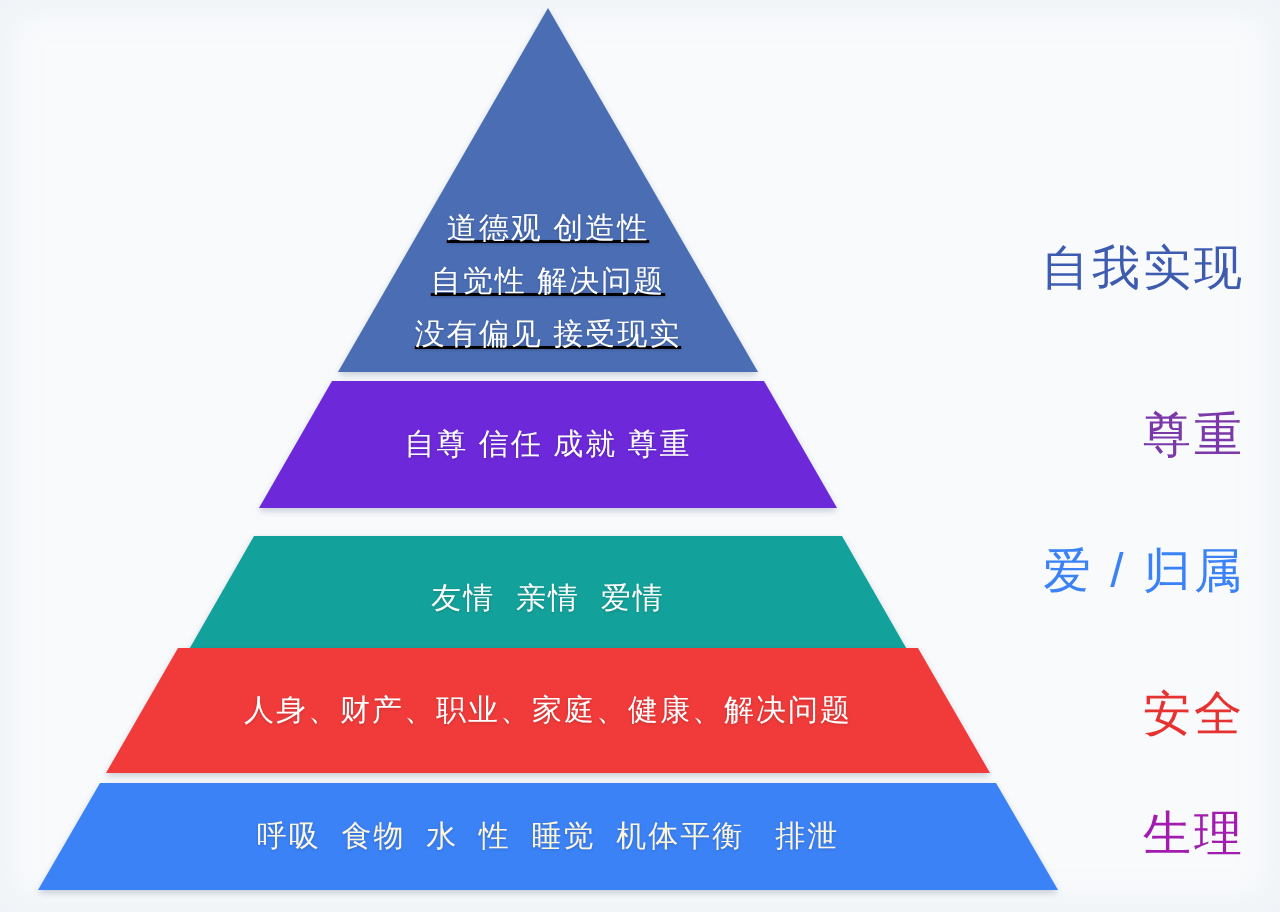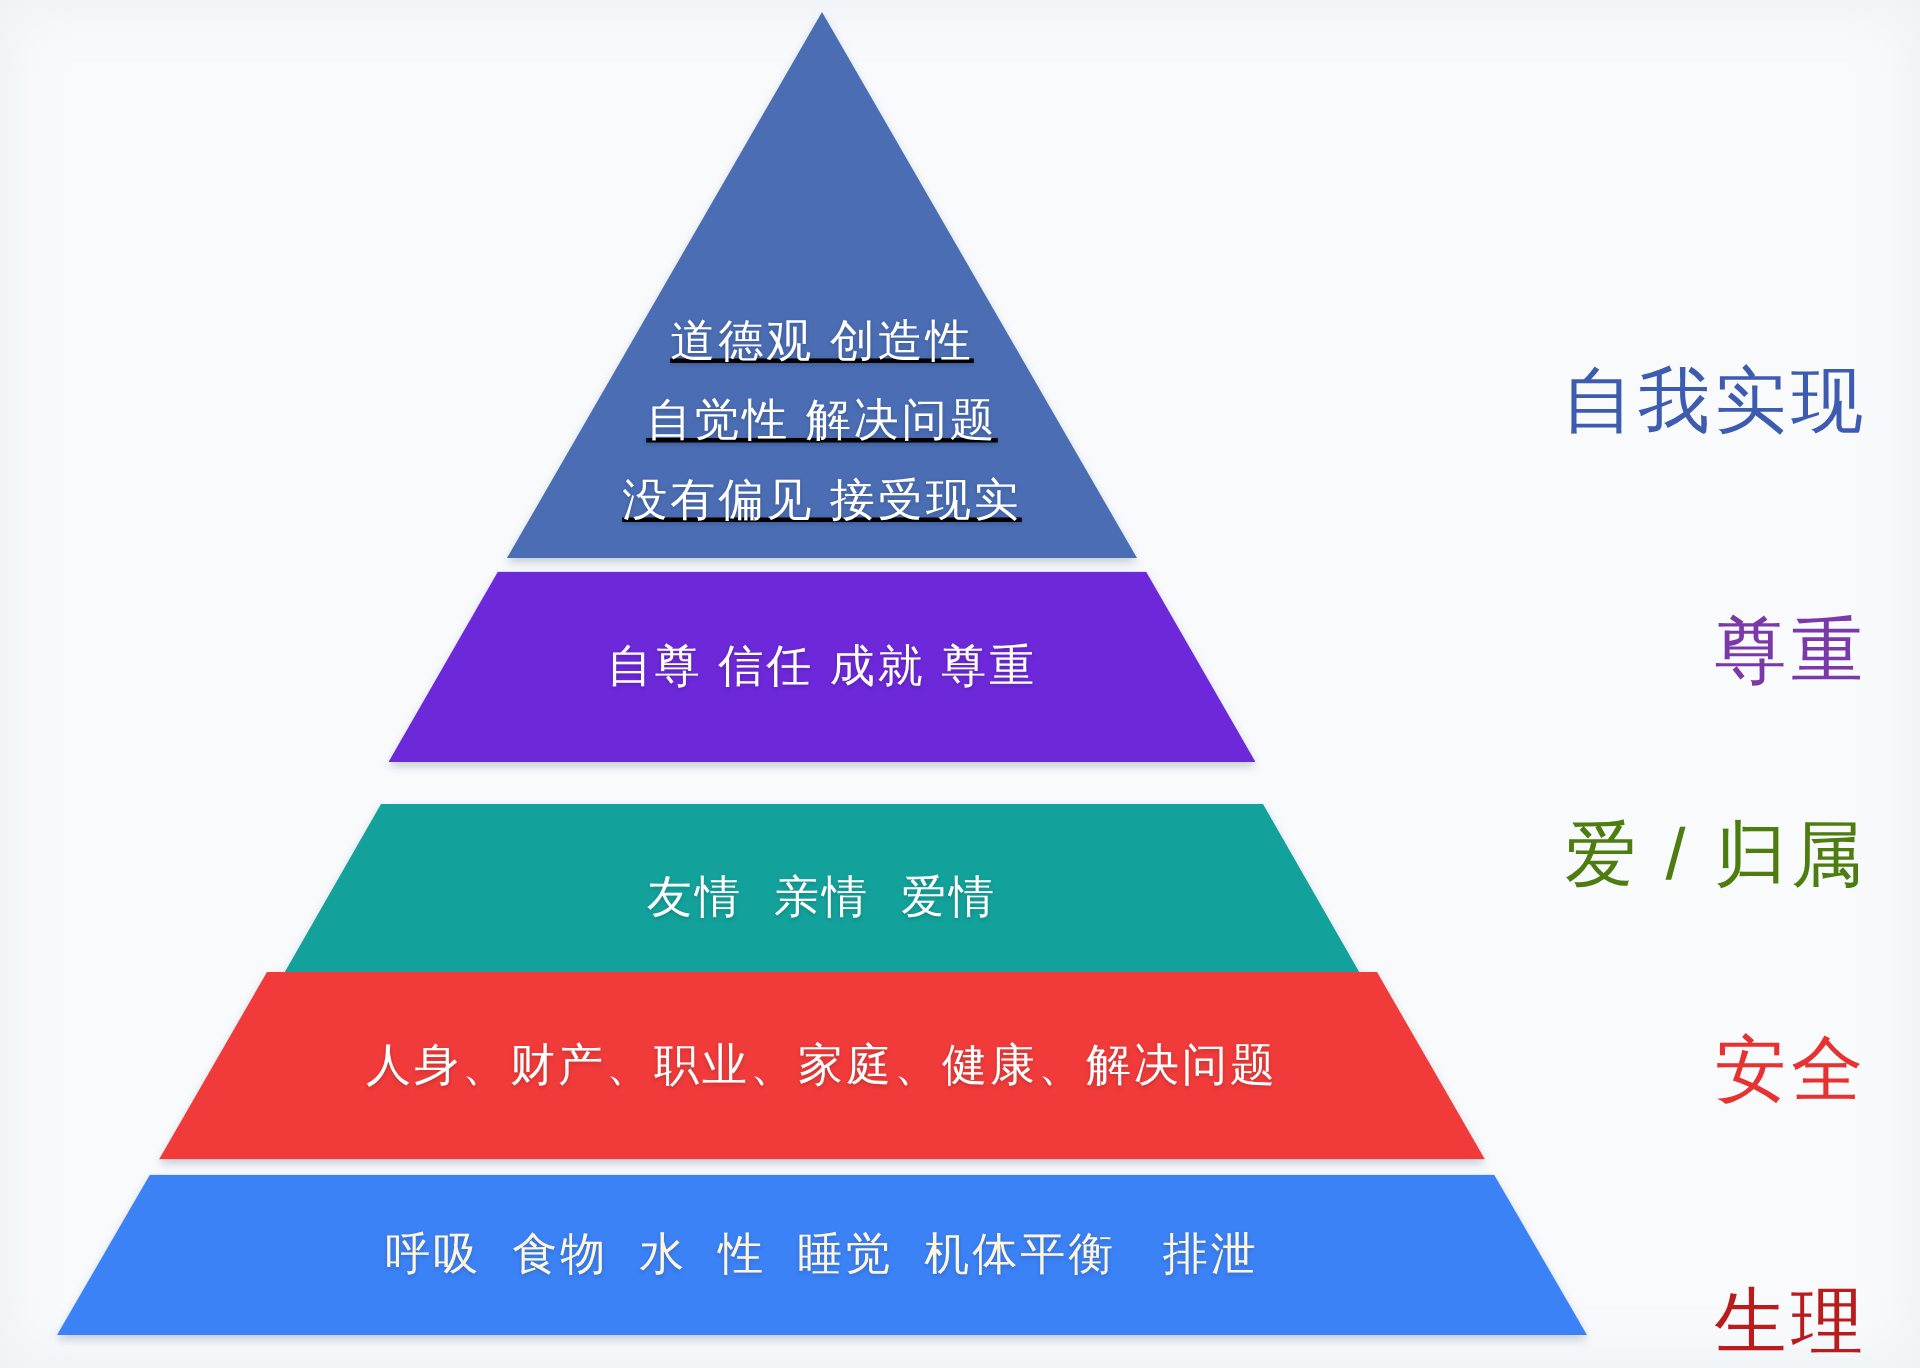--- a/index.html
+++ b/index.html
@@ -110,17 +110,17 @@
   </div>
 
   <div class="level" id="lv5">
     <div class="shape" style="background-color: #3b82f6;">
       <div class="band-line">呼吸  食物  水  性  睡觉  机体平衡   排泄</div>
     </div>
   </div>
 
   <div class="side-label" id="sl1" style="color: rgb(61, 92, 176);">自我实现</div>
   <div class="side-label" id="sl2" style="color: rgb(122, 56, 168);">尊重</div>
-  <div class="side-label" id="sl3" style="color: #4d7c0f;">爱 / 归属</div>
+  <div class="side-label" id="sl3" style="color: #3b82f6;">爱 / 归属</div>
   <div class="side-label" id="sl4" style="color: rgb(230, 50, 48);">安全</div>
-  <div class="side-label" id="sl5" style="color: #b91c1c; margin-top: 48px;">生理</div>
+  <div class="side-label" id="sl5" style="color: #a21caf;">生理</div>
 
 </div>
 
 </body></html>

